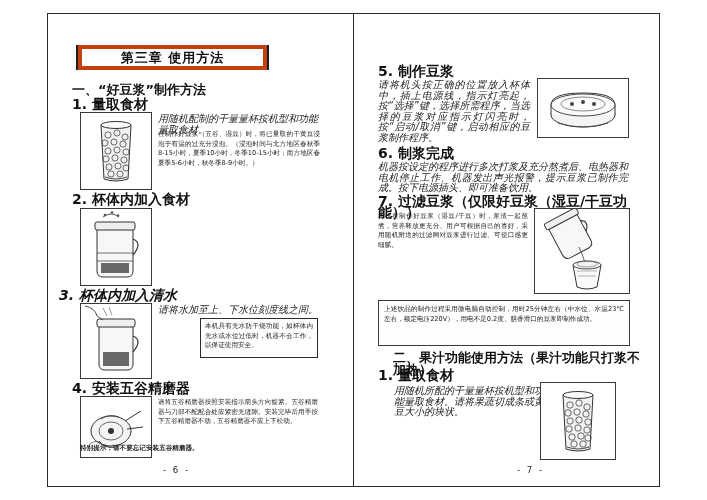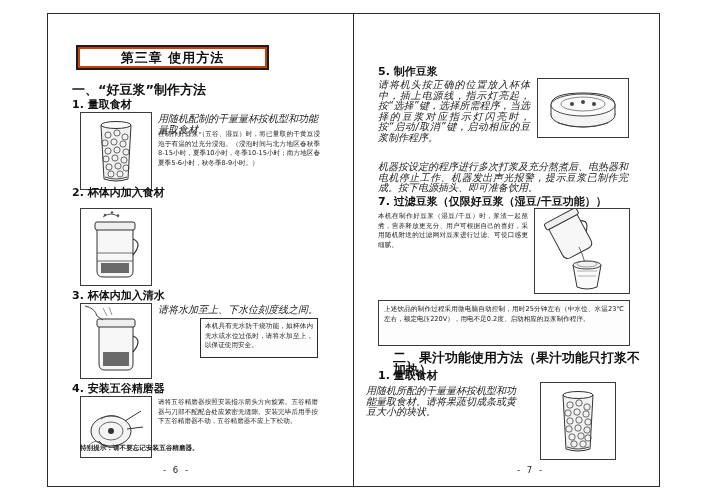--- a/index.html
+++ b/index.html
@@ -34,32 +34,32 @@
   .chapter{
     position:absolute;
     left:76px;top:45px;
     width:193px;height:25px;
     border:2px solid #1c1c1c;
     box-sizing:border-box;
     display:flex;align-items:center;justify-content:center;
   }
   .chapter .inner{
     width:185px;height:17px;
-    border:2px solid #c2410c;
+    border:4px solid #c2410c;
     display:flex;align-items:center;justify-content:center;
     font-size:13px;font-weight:bold;color:#111;
     letter-spacing:1px;
   }
 
   .h2{
     font-size:13px;font-weight:bold;color:#111;
     line-height:12px;
   }
   .h3{
-    font-size:11px;font-weight:bold;color:#111;
+    font-size:14px;font-weight:bold;color:#111;
     line-height:11px;
   }
   .body{
     font-size:10px;color:#1b1b1b;
     line-height:10.5px;
     text-align:justify;
     font-style:italic;
   }
   .tiny{
     font-size:6.6px;color:#1b1b1b;line-height:9.6px;text-align:justify;
@@ -123,59 +123,59 @@
         <circle cx="30" cy="61" r="3.1"></circle>
           <circle cx="39" cy="61" r="3.1"></circle>
       </g>
       <path d="M24 64 Q35 68 46 64" stroke="#333" stroke-width="0.9" fill="none"></path>
     </svg>
   </div>
 
   <div class="blk body" style="left:158px;top:114px;width:160px;">用随机配制的干量量杯按机型和功能量取食材。</div>
   <div class="blk tiny" style="left:158px;top:130px;width:162px;">在制作好豆浆（五谷、湿豆）时，将已量取的干黄豆浸泡于有温的过充分浸泡。（浸泡时间与北方地区春秋季8-15小时，夏季10小时，冬季10-15小时；南方地区春夏季5-6小时，秋冬季8-9小时。）</div>
 
-  <div class="blk h3" style="left:72px;top:187px;width:250px;">2. 杯体内加入食材</div>
+  <div class="blk h3" style="left:72px;top:194px;width:250px;">2. 杯体内加入食材</div>
 
   <div class="fig" style="left:80px;top:208px;width:72px;height:78px;">
     <svg width="70" height="76" viewBox="0 0 70 76">
       <rect x="0" y="0" width="70" height="76" fill="#fff"></rect>
       <path d="M16 20 L16 62 Q16 68 22 68 L46 68 Q52 68 52 62 L52 20 Z" fill="#f7f7f7" stroke="#333" stroke-width="1"></path>
       <rect x="14" y="13" width="40" height="8" rx="2" fill="#efefef" stroke="#333" stroke-width="1"></rect>
       <path d="M52 30 Q62 34 52 46" fill="none" stroke="#333" stroke-width="1.2"></path>
       <path d="M16 44 L52 44" stroke="#333" stroke-width="0.7"></path>
       <path d="M16 52 L52 52" stroke="#333" stroke-width="0.7"></path>
       <rect x="20" y="54" width="28" height="10" fill="#3a3a3a" opacity="0.75"></rect>
       <path d="M22 8 Q30 2 38 8" fill="none" stroke="#444" stroke-width="0.9"></path>
       <circle cx="24" cy="6" r="1.3" fill="#555"></circle>
         <circle cx="31" cy="3.5" r="1.3" fill="#555"></circle>
         <circle cx="37" cy="6.5" r="1.3" fill="#555"></circle>
     </svg>
   </div>
 
 
-  <div class="blk h3" style="left:72px;top:290px;width:250px;">3. 杯体内加入清水</div>
+  <div class="blk h3" style="left:59px;top:290px;width:250px;font-style:italic;">3. 杯体内加入清水</div>
 
   <div class="fig" style="left:80px;top:303px;width:72px;height:76px;">
     <svg width="70" height="74" viewBox="0 0 70 74">
       <rect x="0" y="0" width="70" height="74" fill="#fff"></rect>
       <path d="M18 22 L18 60 Q18 66 24 66 L46 66 Q52 66 52 60 L52 22 Z" fill="#f7f7f7" stroke="#333" stroke-width="1"></path>
       <rect x="16" y="15" width="38" height="8" rx="2" fill="#efefef" stroke="#333" stroke-width="1"></rect>
       <path d="M52 32 Q62 36 52 48" fill="none" stroke="#333" stroke-width="1.2"></path>
       <rect x="22" y="48" width="26" height="14" fill="#3a3a3a" opacity="0.75"></rect>
       <path d="M4 2 Q14 4 16 12" fill="none" stroke="#444" stroke-width="1"></path>
       <path d="M16 12 L22 16" stroke="#444" stroke-width="0.9"></path>
       <path d="M22 4 L26 12" stroke="#666" stroke-width="0.7"></path>
       <path d="M28 3 L31 11" stroke="#666" stroke-width="0.7"></path>
     </svg>
   </div>
 
   <div class="blk body" style="left:158px;top:305px;width:160px;">请将水加至上、下水位刻度线之间。</div>
 
   <div class="fig" style="left:200px;top:318px;width:118px;height:40px;border-color:#2b2b2b;">
-    <div class="tiny" style="padding:3px 4px;">本机具有无水防干烧功能，如杯体内无水或水位过低时，请将水加至上，以保证使用安全。</div>
+    <div class="tiny" style="padding:3px 4px;">本机具有无水防干烧功能，如杯体内无水或水位过低时，机器不会工作，以保证使用安全。</div>
   </div>
 
   <div class="blk h3" style="left:72px;top:383px;width:250px;">4. 安装五谷精磨器</div>
 
   <div class="fig" style="left:80px;top:396px;width:72px;height:62px;">
     <svg width="70" height="60" viewBox="0 0 70 60">
       <rect x="0" y="0" width="70" height="60" fill="#fff"></rect>
       <ellipse cx="30" cy="34" rx="20" ry="15" fill="#f4f4f4" stroke="#333" stroke-width="1"></ellipse>
       <ellipse cx="30" cy="34" rx="12" ry="9" fill="none" stroke="#444" stroke-width="0.8"></ellipse>
       <path d="M44 24 L60 14" stroke="#333" stroke-width="1"></path>
@@ -203,20 +203,21 @@
       <path d="M13 36 L13 26 Q13 14 45 14 Q77 14 77 26 L77 36" fill="#fafafa" stroke="#333" stroke-width="1"></path>
       <ellipse cx="45" cy="26" rx="32" ry="11" fill="#fbfbfb" stroke="#333" stroke-width="0.9"></ellipse>
       <ellipse cx="45" cy="25" rx="22" ry="7" fill="none" stroke="#555" stroke-width="0.7"></ellipse>
       <circle cx="34" cy="25" r="2" fill="#444"></circle>
       <circle cx="45" cy="23" r="2" fill="#444"></circle>
       <circle cx="56" cy="25" r="2" fill="#444"></circle>
       <path d="M20 44 Q45 52 70 44" fill="none" stroke="#444" stroke-width="0.8"></path>
     </svg>
   </div>
 
+  <div class="blk h3" style="left:378px;top:148px;width:250px;">6. 制浆完成</div>
   <div class="blk body" style="left:378px;top:162px;width:250px;">机器按设定的程序进行多次打浆及充分熬煮后、电热器和电机停止工作、机器发出声光报警，提示豆浆已制作完成。按下电源插头、即可准备饮用。</div>
 
   <div class="blk h3" style="left:378px;top:196px;width:250px;">7. 过滤豆浆（仅限好豆浆（湿豆/干豆功能））</div>
   <div class="blk tiny" style="left:378px;top:212px;width:150px;">本机在制作好豆浆（湿豆/干豆）时，浆渣一起熬煮，营养释放更充分、用户可根据自己的喜好，采用随机附送的过滤网对豆浆进行过滤、可使口感更细腻。</div>
 
   <div class="fig" style="left:534px;top:208px;width:96px;height:86px;">
     <svg width="94" height="84" viewBox="0 0 94 84">
       <rect x="0" y="0" width="94" height="84" fill="#fff"></rect>
       <g transform="rotate(-28 36 28)">
         <path d="M20 10 L20 40 Q20 46 26 46 L46 46 Q52 46 52 40 L52 10 Z" fill="#f7f7f7" stroke="#333" stroke-width="1"></path>
@@ -226,27 +227,27 @@
       <path d="M44 38 Q48 46 50 54" fill="none" stroke="#555" stroke-width="0.9"></path>
       <path d="M38 56 L66 56 L62 78 Q52 82 42 78 Z" fill="#fafafa" stroke="#333" stroke-width="1"></path>
       <ellipse cx="52" cy="56" rx="14" ry="4" fill="#f2f2f2" stroke="#333" stroke-width="0.9"></ellipse>
       <ellipse cx="52" cy="55" rx="10" ry="3" fill="none" stroke="#666" stroke-width="0.6"></ellipse>
       <path d="M42 62 L62 62" stroke="#666" stroke-width="0.5"></path>
       <path d="M43 67 L61 67" stroke="#666" stroke-width="0.5"></path>
     </svg>
   </div>
 
   <div class="fig" style="left:378px;top:300px;width:252px;height:46px;">
-    <div class="tiny" style="padding:4px 5px;">上述饮品的制作过程采用微电脑自动控制，用时25分钟左右（中水位、水温23℃左右，额定电压220V），用电不足0.2度、启动相应的豆浆制作程序。</div>
+    <div class="tiny" style="padding:4px 5px;">上述饮品的制作过程采用微电脑自动控制，用时25分钟左右（中水位、水温23℃左右，额定电压220V），用电不足0.2度、膳香滑口的豆浆即制作成功。</div>
   </div>
 
   <div class="blk h2" style="left:393px;top:352px;width:252px;">二、果汁功能使用方法（果汁功能只打浆不加热）</div>
   <div class="blk h3" style="left:378px;top:370px;width:252px;">1. 量取食材</div>
 
-  <div class="blk body" style="left:366px;top:386px;width:150px;">用随机所配的干量量杯按机型和功能量取食材。请将果蔬切成条或黄豆大小的块状。</div>
+  <div class="blk body" style="left:394px;top:386px;width:150px;">用随机所配的干量量杯按机型和功能量取食材。请将果蔬切成条或黄豆大小的块状。</div>
 
   <div class="fig" style="left:540px;top:382px;width:76px;height:78px;">
     <svg width="74" height="76" viewBox="0 0 74 76">
       <rect x="0" y="0" width="74" height="76" fill="#fff"></rect>
       <path d="M22 12 L52 12 L49 66 Q37 70 25 66 Z" fill="#f2f2f2" stroke="#333" stroke-width="1"></path>
       <ellipse cx="37" cy="12" rx="15" ry="3.5" fill="#fafafa" stroke="#333" stroke-width="1"></ellipse>
       <g fill="none" stroke="#444" stroke-width="0.8">
         <circle cx="29" cy="22" r="3.2"></circle>
           <circle cx="38" cy="20" r="3.2"></circle>
           <circle cx="46" cy="24" r="3.2"></circle>

